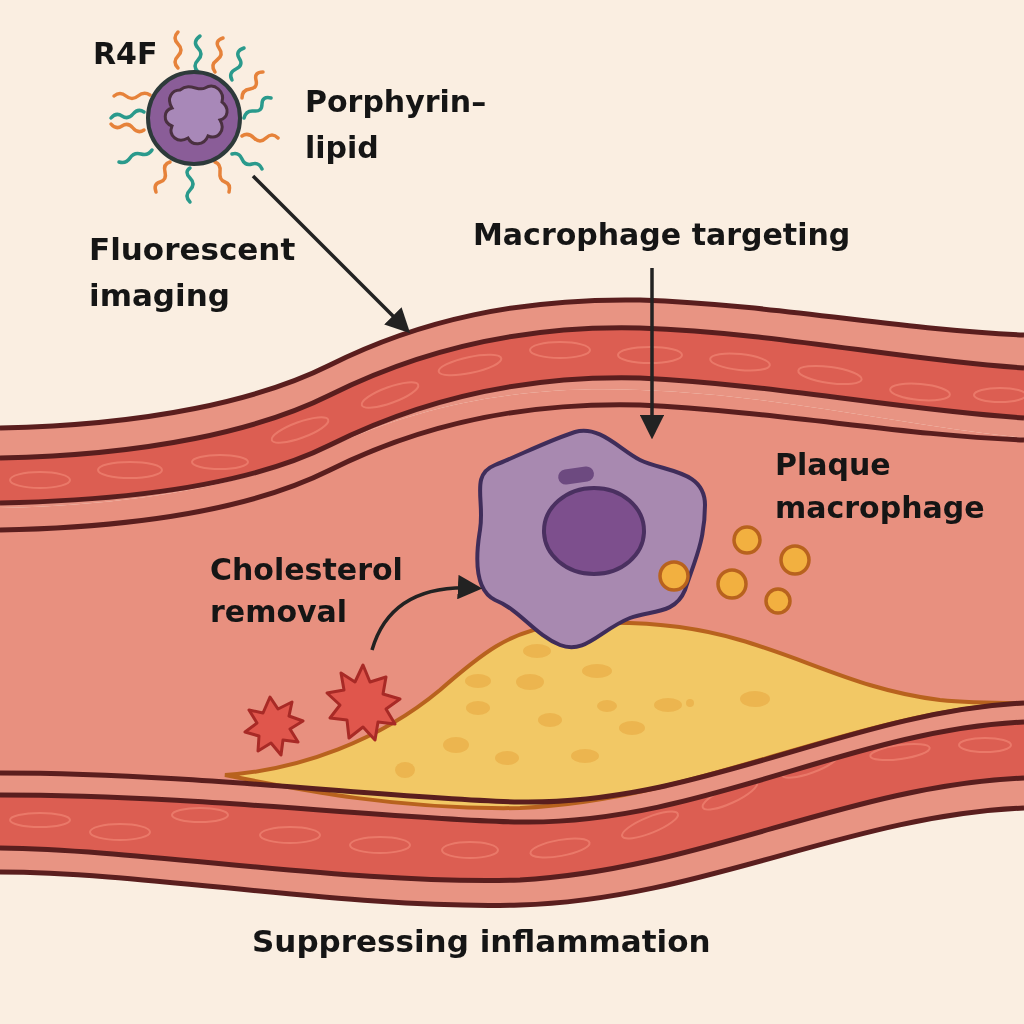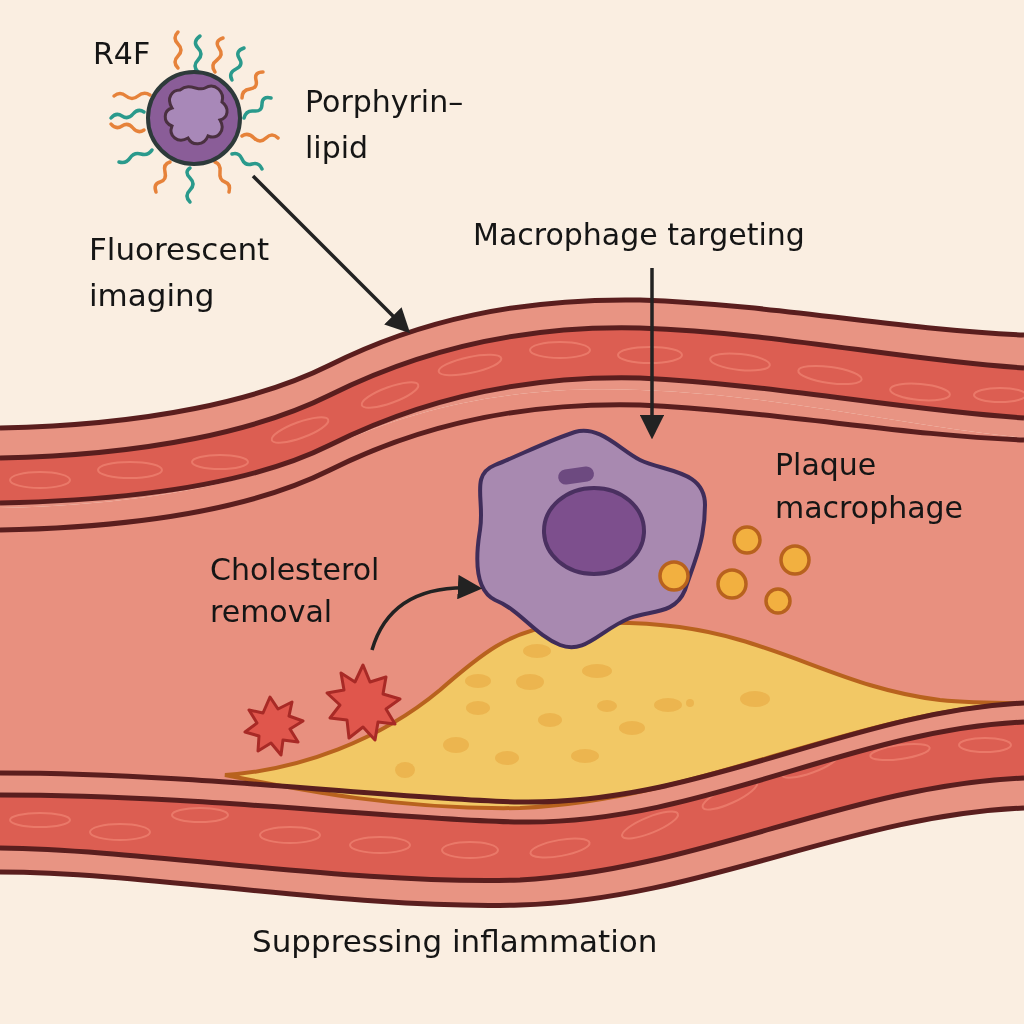--- a/index.html
+++ b/index.html
@@ -1,17 +1,17 @@
 <!DOCTYPE html>
 <html><head>
 <meta charset="utf-8">
 <style>
   html, body { margin: 0; padding: 0; }
   body { width: 1024px; height: 1024px; overflow: hidden; background: #faeee1; }
-  #stage { position: relative; width: 896px; height: 1024px; }
+  #stage { position: relative; width: 896px; height: 1024px; font-weight: bold; }
   svg { position: absolute; left: 0; top: 0; }
   .label {
     font-family: "DejaVu Sans", sans-serif;
     fill: #151515;
   }
 </style>
 </head>
 <body>
 
 <div id="stage">

